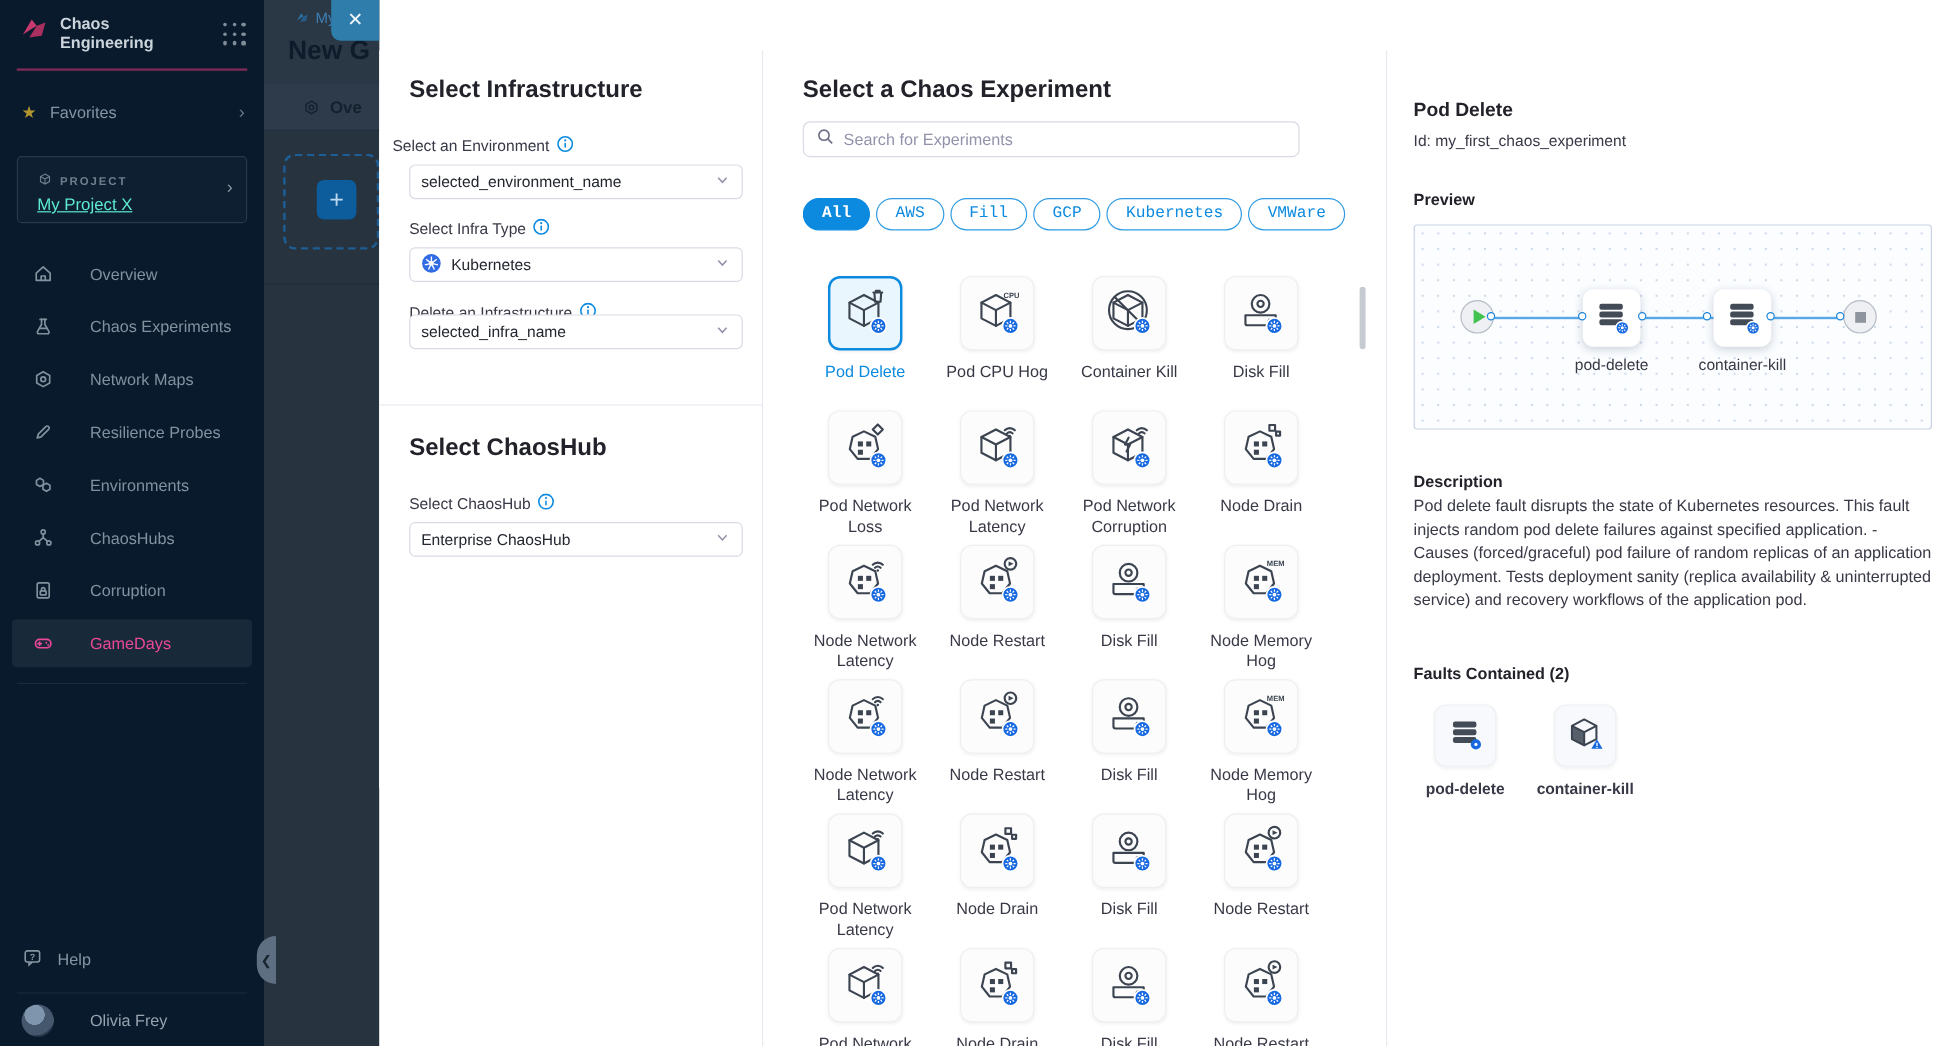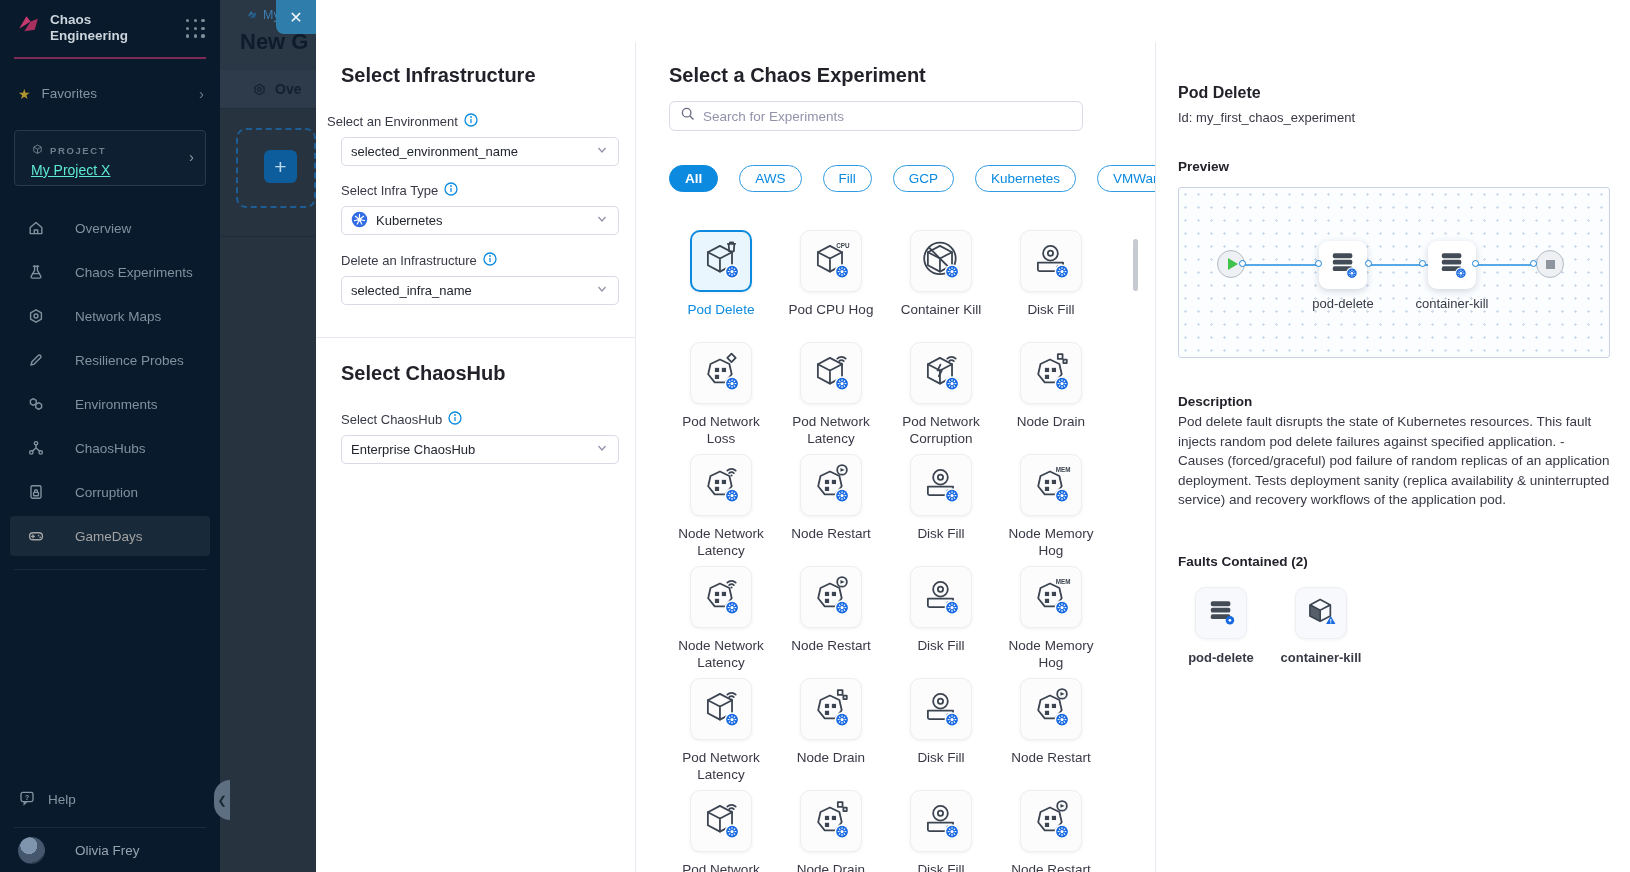--- a/index.html
+++ b/index.html
@@ -23,21 +23,21 @@
   .proj-card { position:absolute; left:14px; top:130px; width:192px; height:56px; border:1px solid #26394d;
                border-radius:4px; background:rgba(255,255,255,.025); }
   .proj-kicker { position:absolute; left:16px; top:12px; display:flex; gap:6px; align-items:center;
                  color:#6f7f8e; font-size:9.5px; letter-spacing:1.6px; font-weight:600; }
   .proj-name { position:absolute; left:16px; top:31px; color:#5eead4; font-size:14px;text-decoration:underline; }
   .proj-chev { position:absolute; right:11px; top:17px; color:#8b99a6; font-size:15px; }
   .nav { position:absolute; left:0; top:206px; width:220px; }
   .nav-item { position:relative; height:44px; display:flex; align-items:center; gap:30px; padding:0 0 0 27px;
               color:#82919e; font-size:13.5px; cursor:pointer; }
   .nav-item .nav-ico { width:18px; height:18px; flex:0 0 18px; }
-  .nav-item.active { color:#a3a3a3; }
+  .nav-item.active { color:#ec4899; }
   .nav-item.active::before { content:""; position:absolute; left:10px; right:10px; top:2px; bottom:2px;
               background:rgba(255,255,255,.065); border-radius:4px; }
   .nav-item > * { position:relative; }
   .side-div { position:absolute; left:14px; width:192px; height:1px; background:#1b2a3a; }
   .help-row { position:absolute; left:18px; top:789px; display:flex; align-items:center; gap:12px;
               color:#8795a3; font-size:13.5px; }
   .user-row { position:absolute; left:18px; top:837px; display:flex; align-items:center; gap:30px; }
   .avatar { width:27px; height:27px; border-radius:50%;
             background:radial-gradient(circle at 40% 32%, #7e95ad 0 34%, #44576d 35% 70%, #2a3b4e 71%); }
   .user-name { color:#97a3af; font-size:13.5px; }
@@ -70,21 +70,21 @@
             display:flex; align-items:center; gap:8px; padding:0 9px; font-size:13px; color:#22262e; cursor:pointer; }
   .select .chev { margin-left:auto; }
   .hdiv-left { position:absolute; left:0; top:295px; width:319px; height:1px; background:#e7e9f1; }
 
   .search-box { position:absolute; left:353px; top:59px; width:414px; height:30px; border:1px solid #d9dae5;
                 border-radius:6px; display:flex; align-items:center; gap:7px; padding:0 10px; }
   .search-box input { border:none; outline:none; flex:1; font-size:13.5px; color:#22262e;
                       font-family:"Liberation Sans","DejaVu Sans",sans-serif; }
   .search-box input::placeholder { color:#9293ab; }
   .chips { position:absolute; left:353px; top:123px; width:486px; height:29px; overflow:hidden;
-           display:flex; gap:21px; }
+           display:flex; gap:5px;font-family:Liberation Mono, monospace; }
   .chip { height:27px; padding:0 15px; border:1px solid #2f9be2; border-radius:14px; color:#0b8ae0;
           font-size:13.5px; display:flex; align-items:center; background:#fff; white-space:nowrap; cursor:pointer; }
   .chip.active { background:#0b8ae0; color:#fff; border-color:#0b8ae0; font-weight:600; }
 
   .exp-grid { position:absolute; left:350px; top:188px; width:448px; display:grid;
               grid-template-columns:repeat(4,110px); grid-auto-rows:112px; }
   .exp-cell { display:flex; flex-direction:column; align-items:center; cursor:pointer; }
   .exp-card { width:62px; height:62px; border-radius:10px; background:#fcfcfd; border:1px solid #efeff2;
               box-shadow:0 1px 3px rgba(40,41,61,.07); display:flex; align-items:center; justify-content:center; }
   .exp-cell.sel .exp-card { background:#eaf6fe; border:2px solid #0b8ae0; }
@@ -315,21 +315,21 @@
   </div>
 
   <div class="fld-label abs" style="left:25px; top:210px;">
     <span>Delete an Infrastructure</span>
       <span><svg width="14" height="14" viewBox="0 0 14 14">
           <circle cx="7" cy="7" r="6" fill="none" stroke="#0b8ae0" stroke-width="1.3"></circle>
           <rect x="6.35" y="6" width="1.3" height="4.2" rx=".6" fill="#0b8ae0"></rect>
           <circle cx="7" cy="4" r=".9" fill="#0b8ae0"></circle>
         </svg></span>
   </div>
-  <div class="select" style="left:25px; top:234px;">
+  <div class="select" style="left:25px; top:220px;">
     <span>selected_infra_name</span>
     <span class="chev"><svg width="14" height="14" viewBox="0 0 18 18" fill="none" stroke="#9293ab" stroke-width="1.7">
           <path d="M4.5 6.5 L9 11.5 L13.5 6.5"></path>
         </svg></span>
   </div>
 
   <div class="hdiv-left"></div>
 
   <div class="panel-title abs" style="left:25px; top:320px;">Select ChaosHub</div>
   <div class="fld-label abs" style="left:25px; top:369px;">

